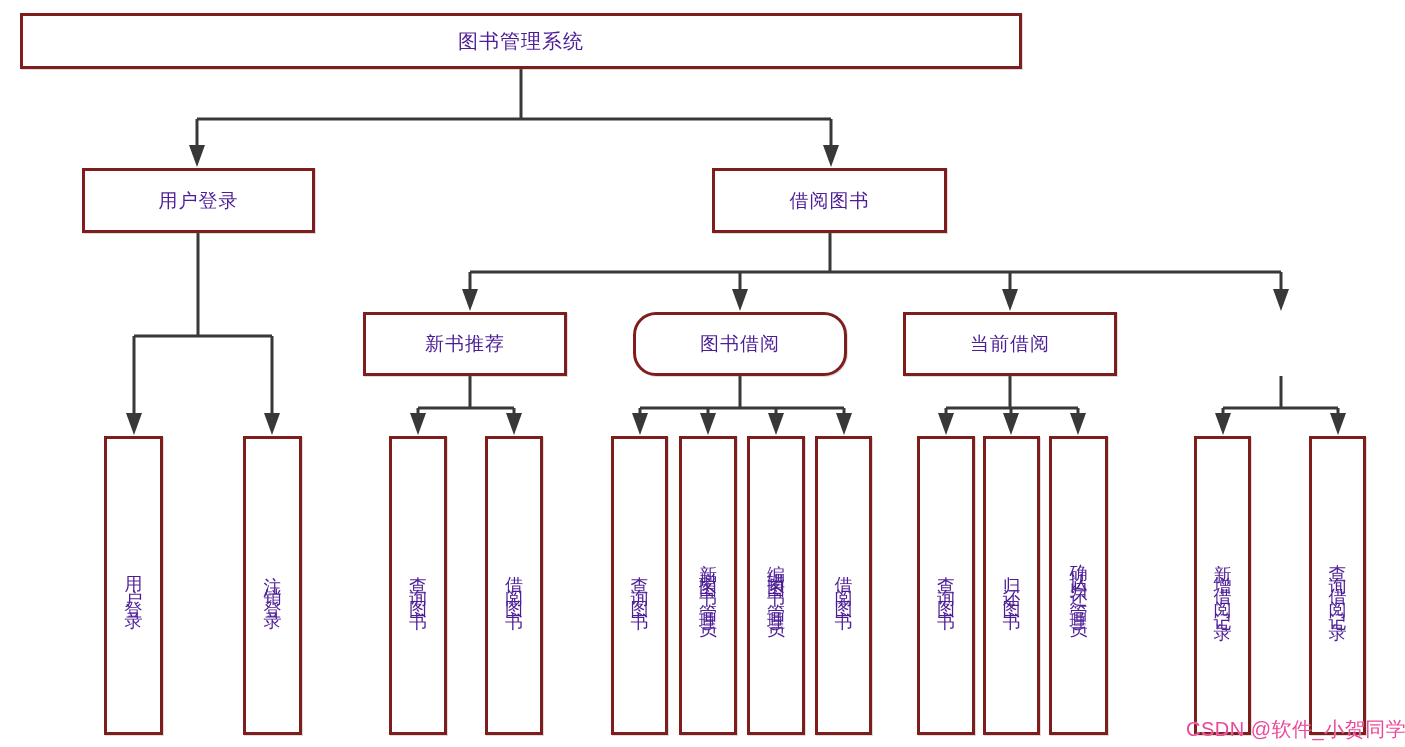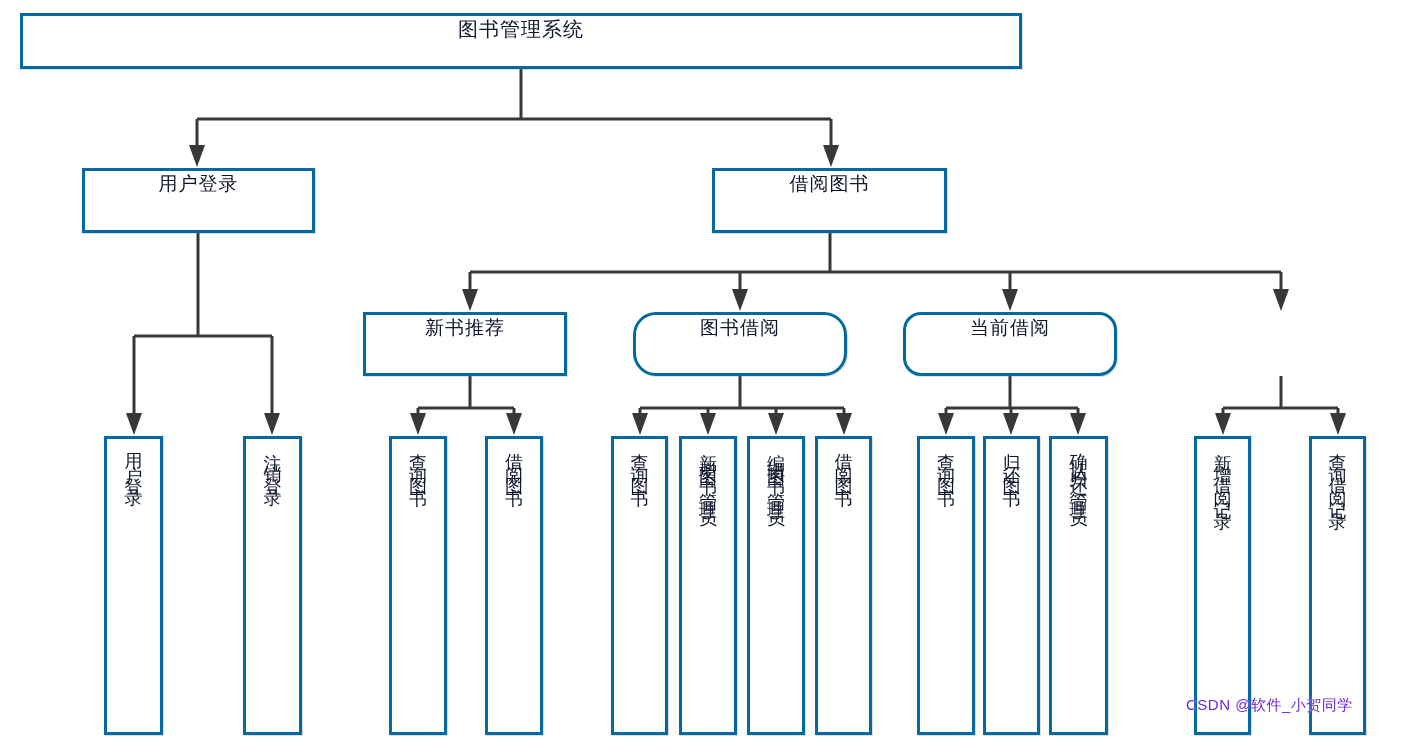--- a/index.html
+++ b/index.html
@@ -5,33 +5,33 @@
   html,body { margin:0; padding:0; background:#ffffff; }
   .canvas {
     position:relative; width:1405px; height:747px; background:#ffffff;
     font-family:"Liberation Sans","DejaVu Sans",sans-serif; overflow:hidden;
   }
   svg.connectors { position:absolute; left:0; top:0; z-index:1; }
   svg.connectors path { stroke:#383838; stroke-width:3; fill:none; }
   svg.connectors polygon { fill:#383838; stroke:none; }
   .box {
     position:absolute; box-sizing:border-box; background:#ffffff;
-    border:3px solid #0369a1; display:flex; align-items:flex-start; justify-content:center;
-    color:#0f172a; z-index:2; box-shadow:1px 1px 0 rgba(120,120,120,0.25);
+    border:3px solid #7f1d1d; display:flex; align-items:center; justify-content:center;
+    color:#4c1d95; z-index:2; box-shadow:1px 1px 0 rgba(120,120,120,0.25);
   }
   .hlabel { font-size:19px; letter-spacing:1px; white-space:nowrap; }
   .root .hlabel { font-size:20px; }
   .vlabel {
     writing-mode:vertical-rl; text-orientation:mixed;
     font-size:18px; line-height:1; letter-spacing:12px; white-space:nowrap;
   }
   .vlabel.tight { letter-spacing:8px; }
   .watermark {
-    position:absolute; left:1186px; top:696px; z-index:5;
-    color:#6d28d9; font-size:15px; letter-spacing:0.5px; white-space:nowrap;
+    position:absolute; left:1186px; top:716px; z-index:5;
+    color:#ec4899; font-size:20px; letter-spacing:0.5px; white-space:nowrap;
     text-shadow:0 0 1px #ffffff;
   }
 </style>
 </head>
 <body>
 
 <div class="canvas">
 
   <svg class="connectors" width="1405" height="747" viewBox="0 0 1405 747">
     <path d="M521 69 V119 M197 119 H831 M197 119 V150 M831 119 V150"></path>
@@ -78,21 +78,21 @@
   <div class="box" style="left:712px; top:168px; width:235px; height:65px;">
     <span class="hlabel">借阅图书</span>
   </div>
 
   <div class="box" style="left:363px; top:312px; width:204px; height:64px;">
     <span class="hlabel">新书推荐</span>
   </div>
   <div class="box" style="left:633px; top:312px; width:214px; height:64px;border-radius:23px;">
     <span class="hlabel">图书借阅</span>
   </div>
-  <div class="box" style="left:903px; top:312px; width:214px; height:64px;border-radius:18px;">
+  <div class="box" style="left:903px; top:312px; width:214px; height:64px;">
     <span class="hlabel">当前借阅</span>
   </div>
 
   <div class="box" style="left:104px; top:436px; width:59px; height:299px;">
     <span class="vlabel">用户登录</span>
   </div>
   <div class="box" style="left:243px; top:436px; width:59px; height:299px;">
     <span class="vlabel">注销登录</span>
   </div>
 

